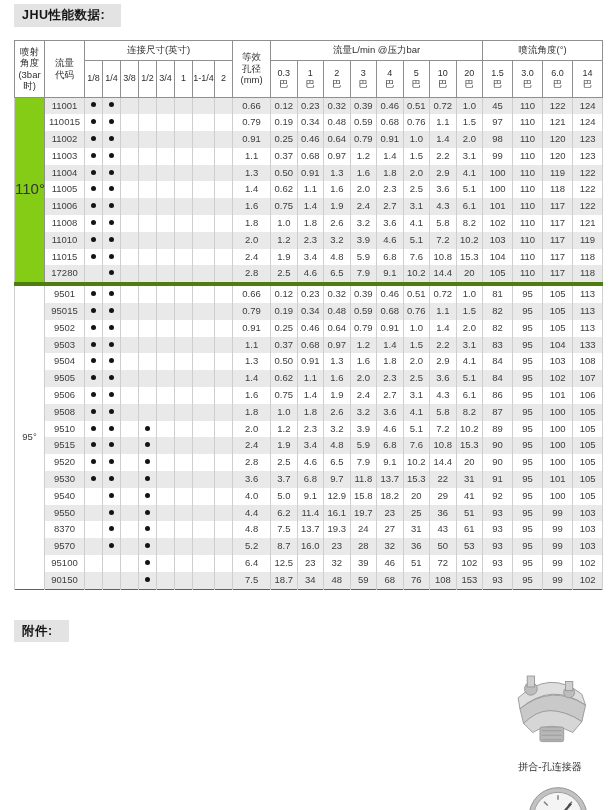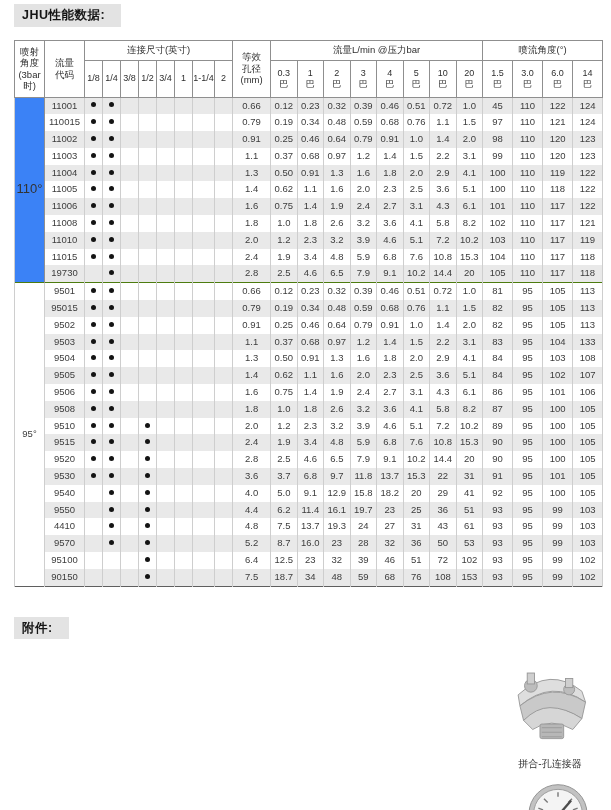--- a/index.html
+++ b/index.html
@@ -31,25 +31,25 @@
   tr.group-h th{height:17px;font-size:9.5px;}
   tr.sub-h th{height:34px;}
   table.perf td{
     font-size:9.5px;color:#3c3c3c;text-align:center;padding:0;
     height:16.8px;line-height:16.8px;overflow:hidden;
     border-left:1px solid #cecece;border-right:1px solid #cecece;
     background:#fff;
   }
   tr.stripe td{background:#e9e9e9;}
   td.angle-label, tr.stripe td.angle-label{
-    background:#3b82f6;font-size:13px;color:#333;
+    background:#84cc16;font-size:15px;color:#333;
     border-right:1px solid #8f8f8f;
   }
   td.sep-r{border-right:1px solid #8f8f8f;}
-  tr.group-start td{border-top:1px solid #4d7c0f;}
+  tr.group-start td{border-top:4px solid #4d7c0f;}
   .dot{
     display:inline-block;width:5px;height:5px;border-radius:50%;
     background:#141414;vertical-align:middle;margin-top:-2px;
   }
 
   
   .accessories{margin-top:30px;}
   .acc-row{
     display:flex;justify-content:space-between;align-items:flex-end;
     padding:14px 18px 0 22px;width:555px;flex-direction:column;
@@ -380,21 +380,21 @@
           <td class="">6.8</td>
           <td class="">7.6</td>
           <td class="">10.8</td>
           <td class="sep-r">15.3</td>
           <td>104</td>
           <td>110</td>
           <td>117</td>
           <td>118</td>
         </tr>
         <tr class="stripe">
-          <td class="sep-r">19730</td>
+          <td class="sep-r">17280</td>
           <td class=""></td>
           <td class=""><span class="dot"></span></td>
           <td class=""></td>
           <td class=""></td>
           <td class=""></td>
           <td class=""></td>
           <td class=""></td>
           <td class="sep-r"></td>
           <td class="sep-r">2.8</td>
           <td class="">2.5</td>
@@ -741,21 +741,21 @@
           <td class="">23</td>
           <td class="">25</td>
           <td class="">36</td>
           <td class="sep-r">51</td>
           <td>93</td>
           <td>95</td>
           <td>99</td>
           <td>103</td>
         </tr>
         <tr>
-          <td class="sep-r">4410</td>
+          <td class="sep-r">8370</td>
           <td class=""></td>
           <td class=""><span class="dot"></span></td>
           <td class=""></td>
           <td class=""><span class="dot"></span></td>
           <td class=""></td>
           <td class=""></td>
           <td class=""></td>
           <td class="sep-r"></td>
           <td class="sep-r">4.8</td>
           <td class="">7.5</td>

